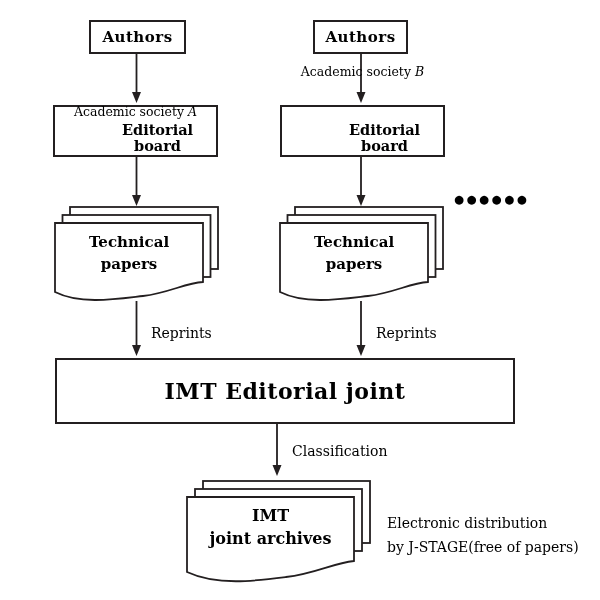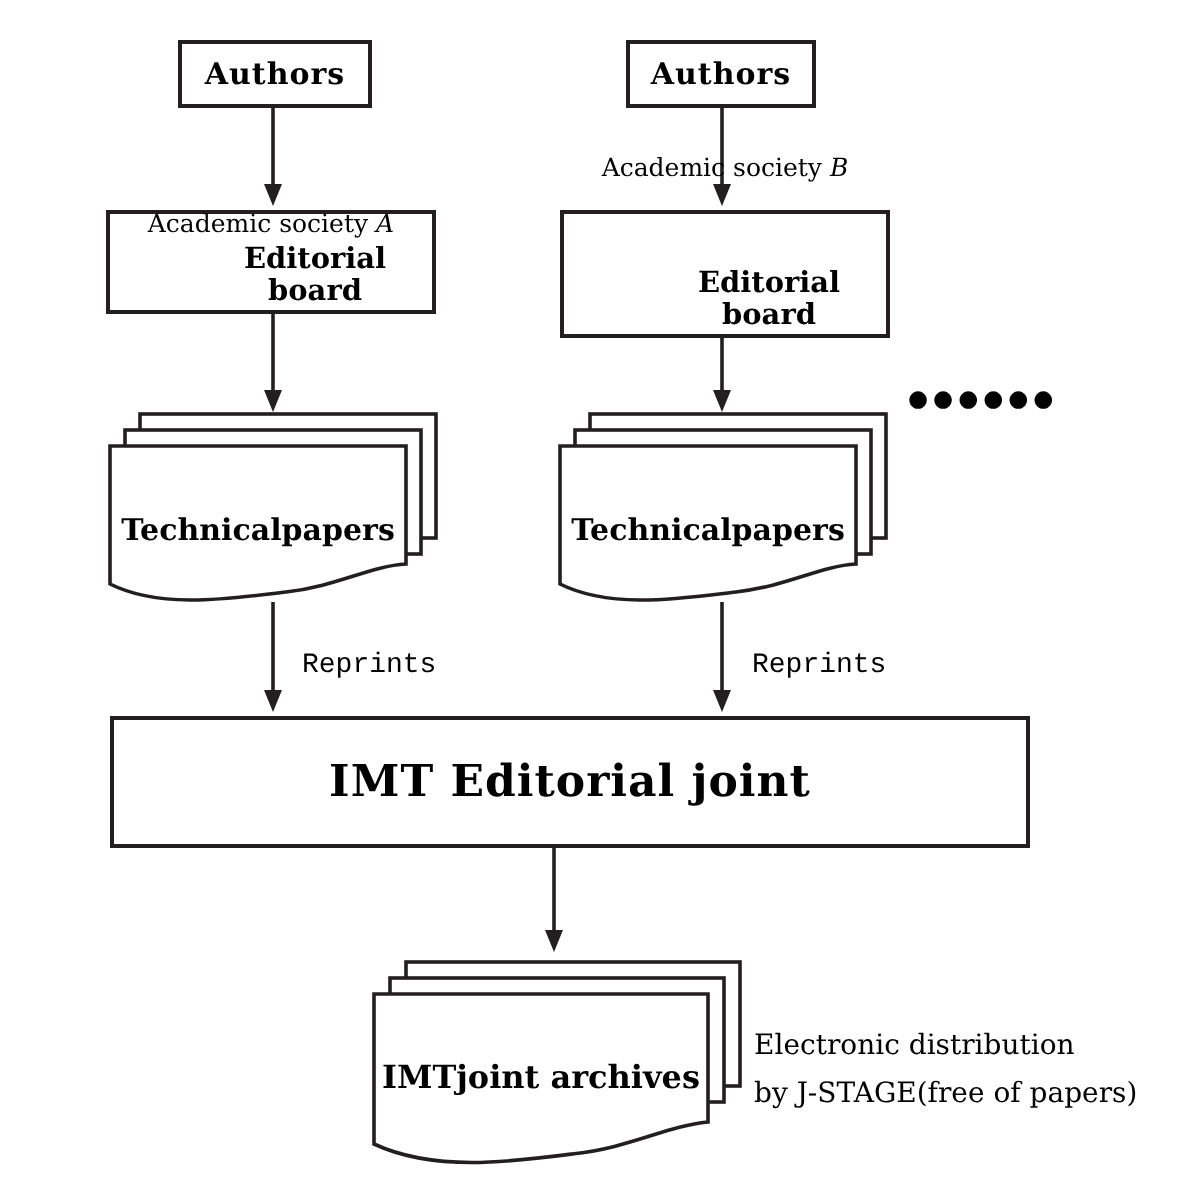--- a/index.html
+++ b/index.html
@@ -57,41 +57,39 @@
   }
   .imt-box {
     border-width: 2.5px;
     font-size: 22px;
     font-weight: bold;
     letter-spacing: 0.5px;
   }
   .stack-label {
     position: absolute;
     display: flex;
-    flex-direction: row;
+    flex-direction: column;
     align-items: center;
     justify-content: center;
     text-align: center;
     font-weight: bold;
     line-height: 1.45;
     pointer-events: none;
-    margin-top: 12px;
   }
   .stack-label.tech {
     font-size: 15px;
   }
   .stack-label.archive {
     font-size: 16px;
   }
   .flow-label {
     position: absolute;
     font-size: 14px;
     font-weight: normal;
     white-space: nowrap;
-    font-family: Liberation Mono, monospace;
   }
   .dots {
     position: absolute;
     font-family: "DejaVu Sans", "Liberation Sans", sans-serif;
     font-size: 11.5px;
     letter-spacing: 2.5px;
     line-height: 14px;
     white-space: nowrap;
   }
   .side-note {
@@ -172,21 +170,21 @@
     <span>Authors</span>
   </div>
 
   <div class="box society-box" style="left:53px; top:105px; width:165px; height:52px;">
     <div class="society-line1">
       <span>Academic society</span><span class="society-letter">A</span>
     </div>
     <div class="society-line2">Editorial board</div>
   </div>
 
-  <div class="box society-box" style="left:280px; top:105px; width:165px; height:64px;gap:42px;">
+  <div class="box society-box" style="left:280px; top:105px; width:165px; height:52px;gap:42px;">
     <div class="society-line1">
       <span>Academic society</span><span class="society-letter">B</span>
     </div>
     <div class="society-line2">Editorial board</div>
   </div>
 
   <div class="stack-label tech" style="left:55px; top:228px; width:148px; height:52px;">
     <div>Technical</div>
     <div>papers</div>
   </div>
@@ -198,24 +196,25 @@
 
   <div class="dots" style="left:454px; top:192px;">●●●●●●</div>
 
   <div class="flow-label" style="left:151px; top:325px;">Reprints</div>
   <div class="flow-label" style="left:376px; top:325px;">Reprints</div>
 
   <div class="box imt-box" style="left:55px; top:358px; width:460px; height:66px;">
     <span>IMT Editorial joint</span>
   </div>
 
+  <div class="flow-label" style="left:292px; top:443px;">Classification</div>
 
   <div class="stack-label archive" style="left:187px; top:501px; width:167px; height:52px;">
     <div>IMT</div>
     <div>joint archives</div>
   </div>
 
-  <div class="side-note" style="left:377px; top:511px;">
+  <div class="side-note" style="left:387px; top:511px;">
     <div>Electronic distribution</div>
     <div>by J-STAGE(free of papers)</div>
   </div>
 
 </div>
 
 </body></html>

